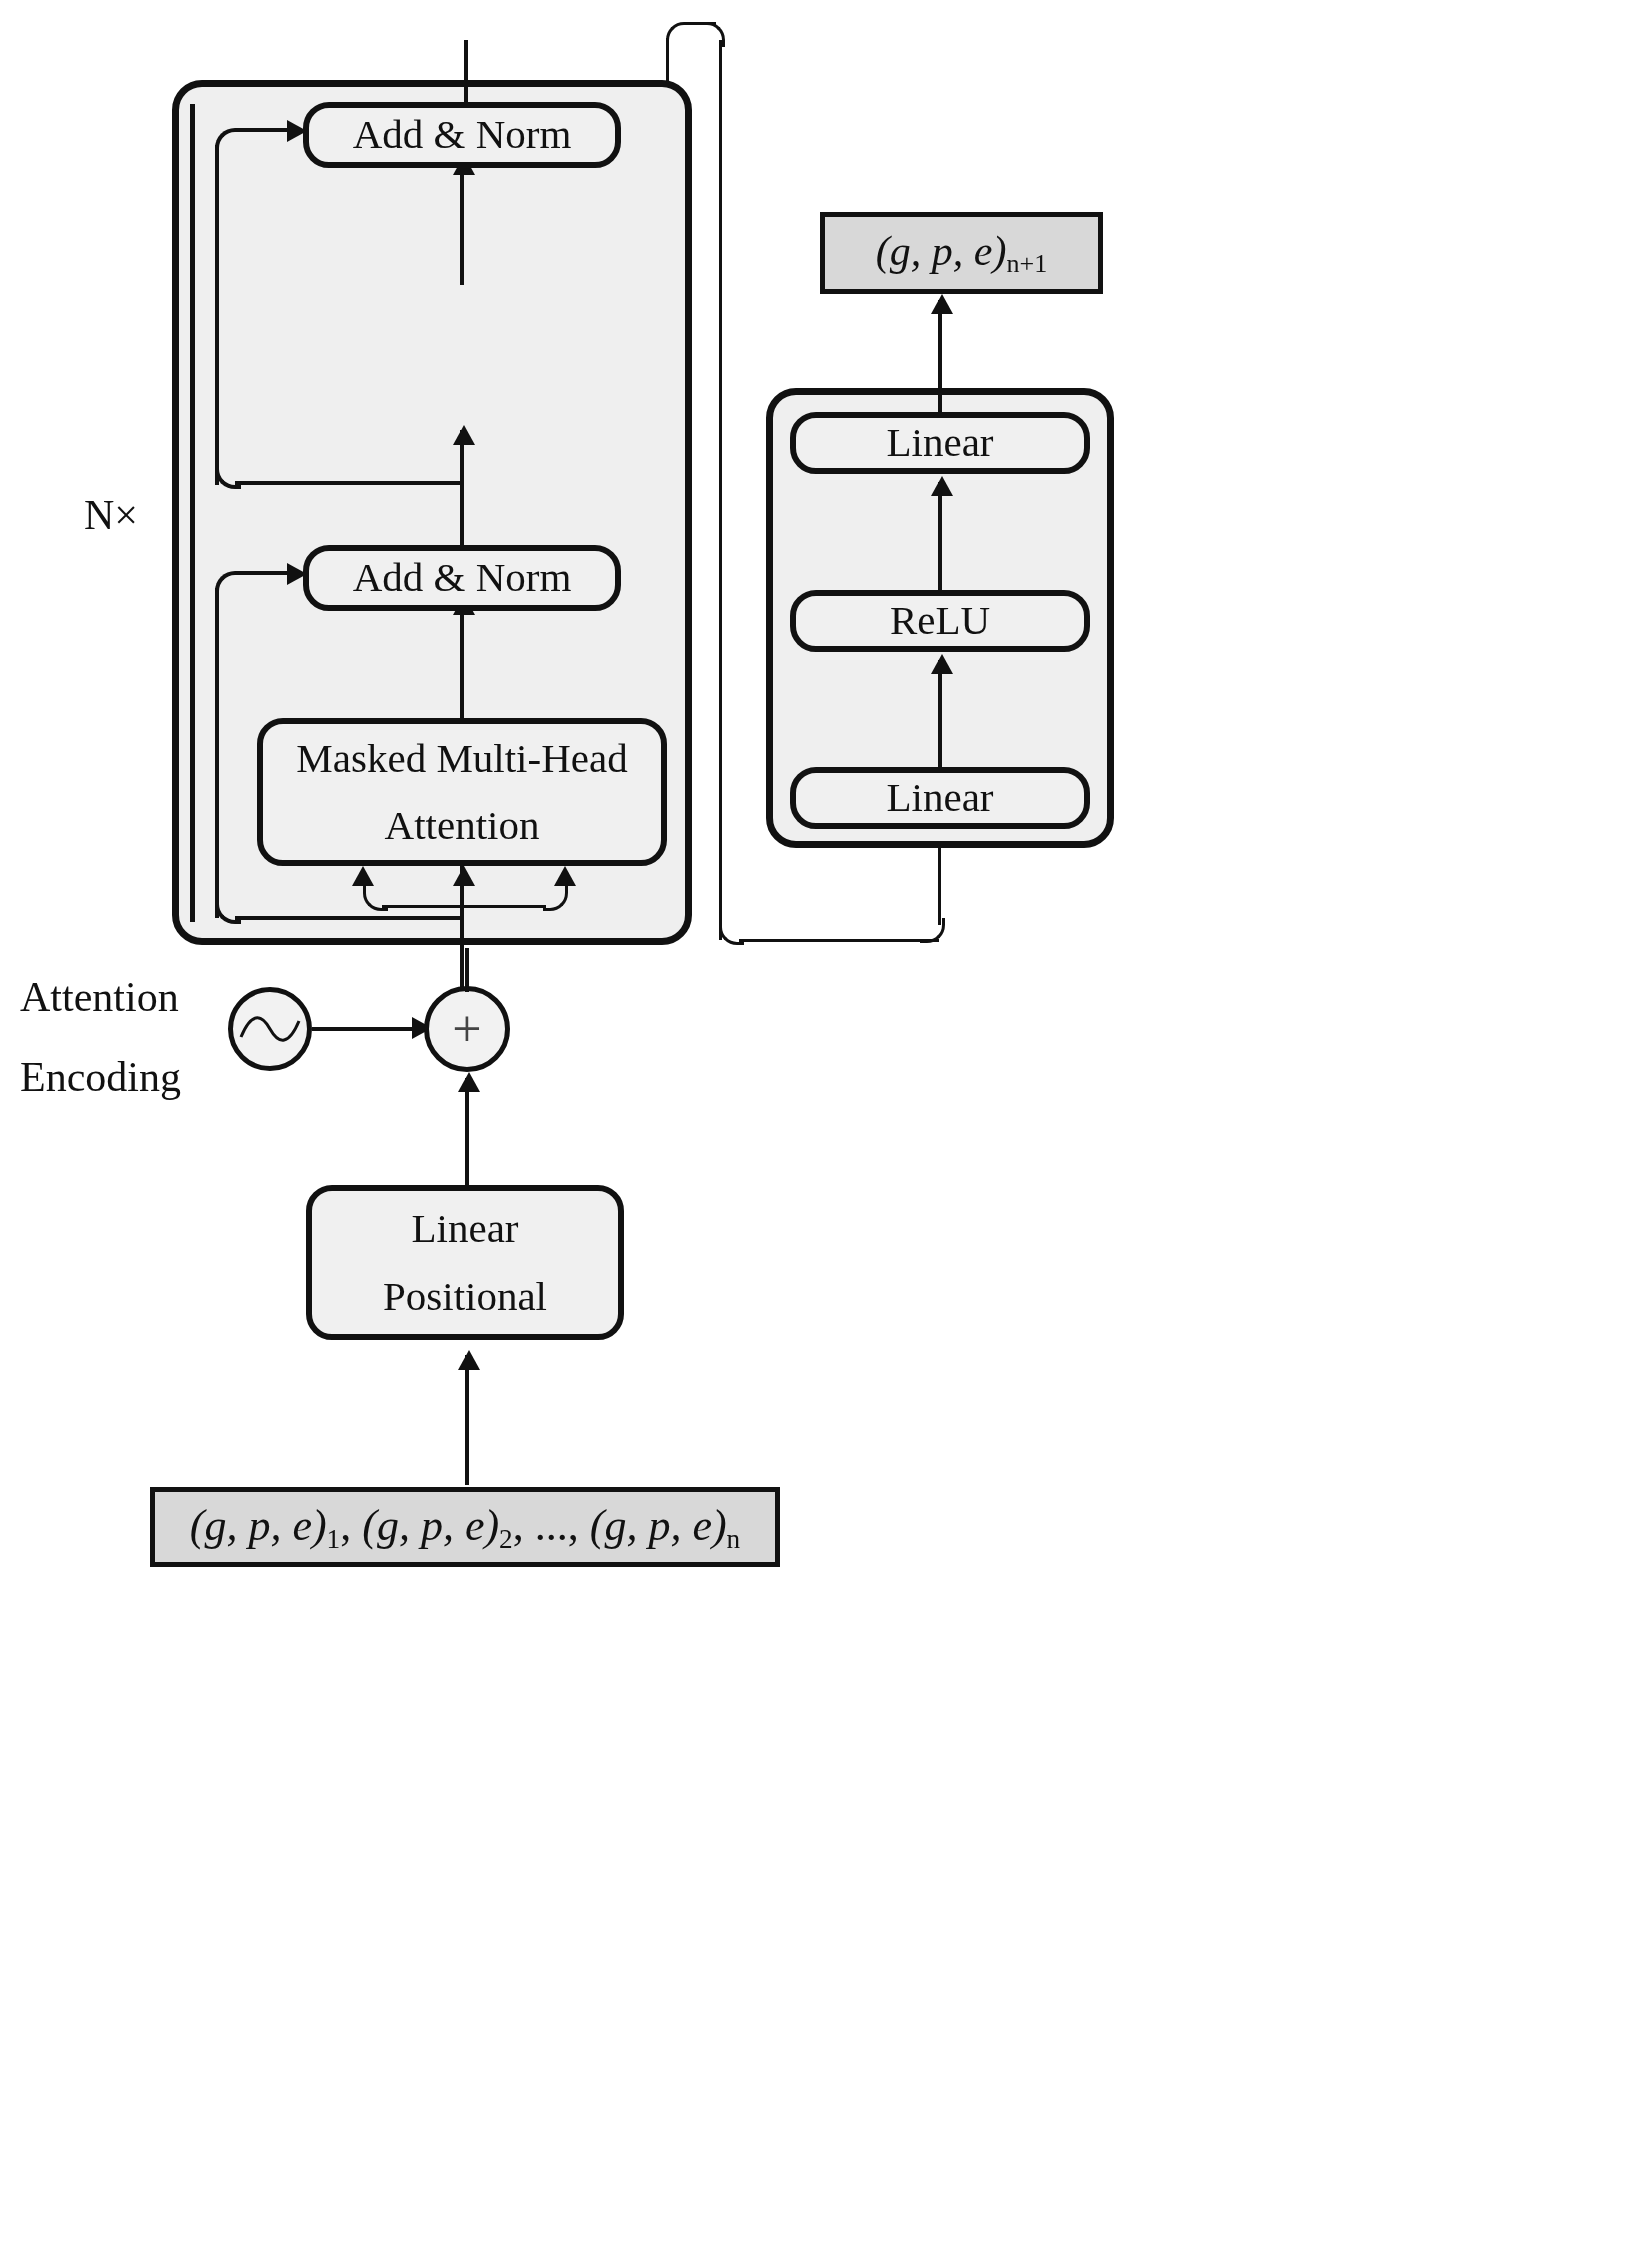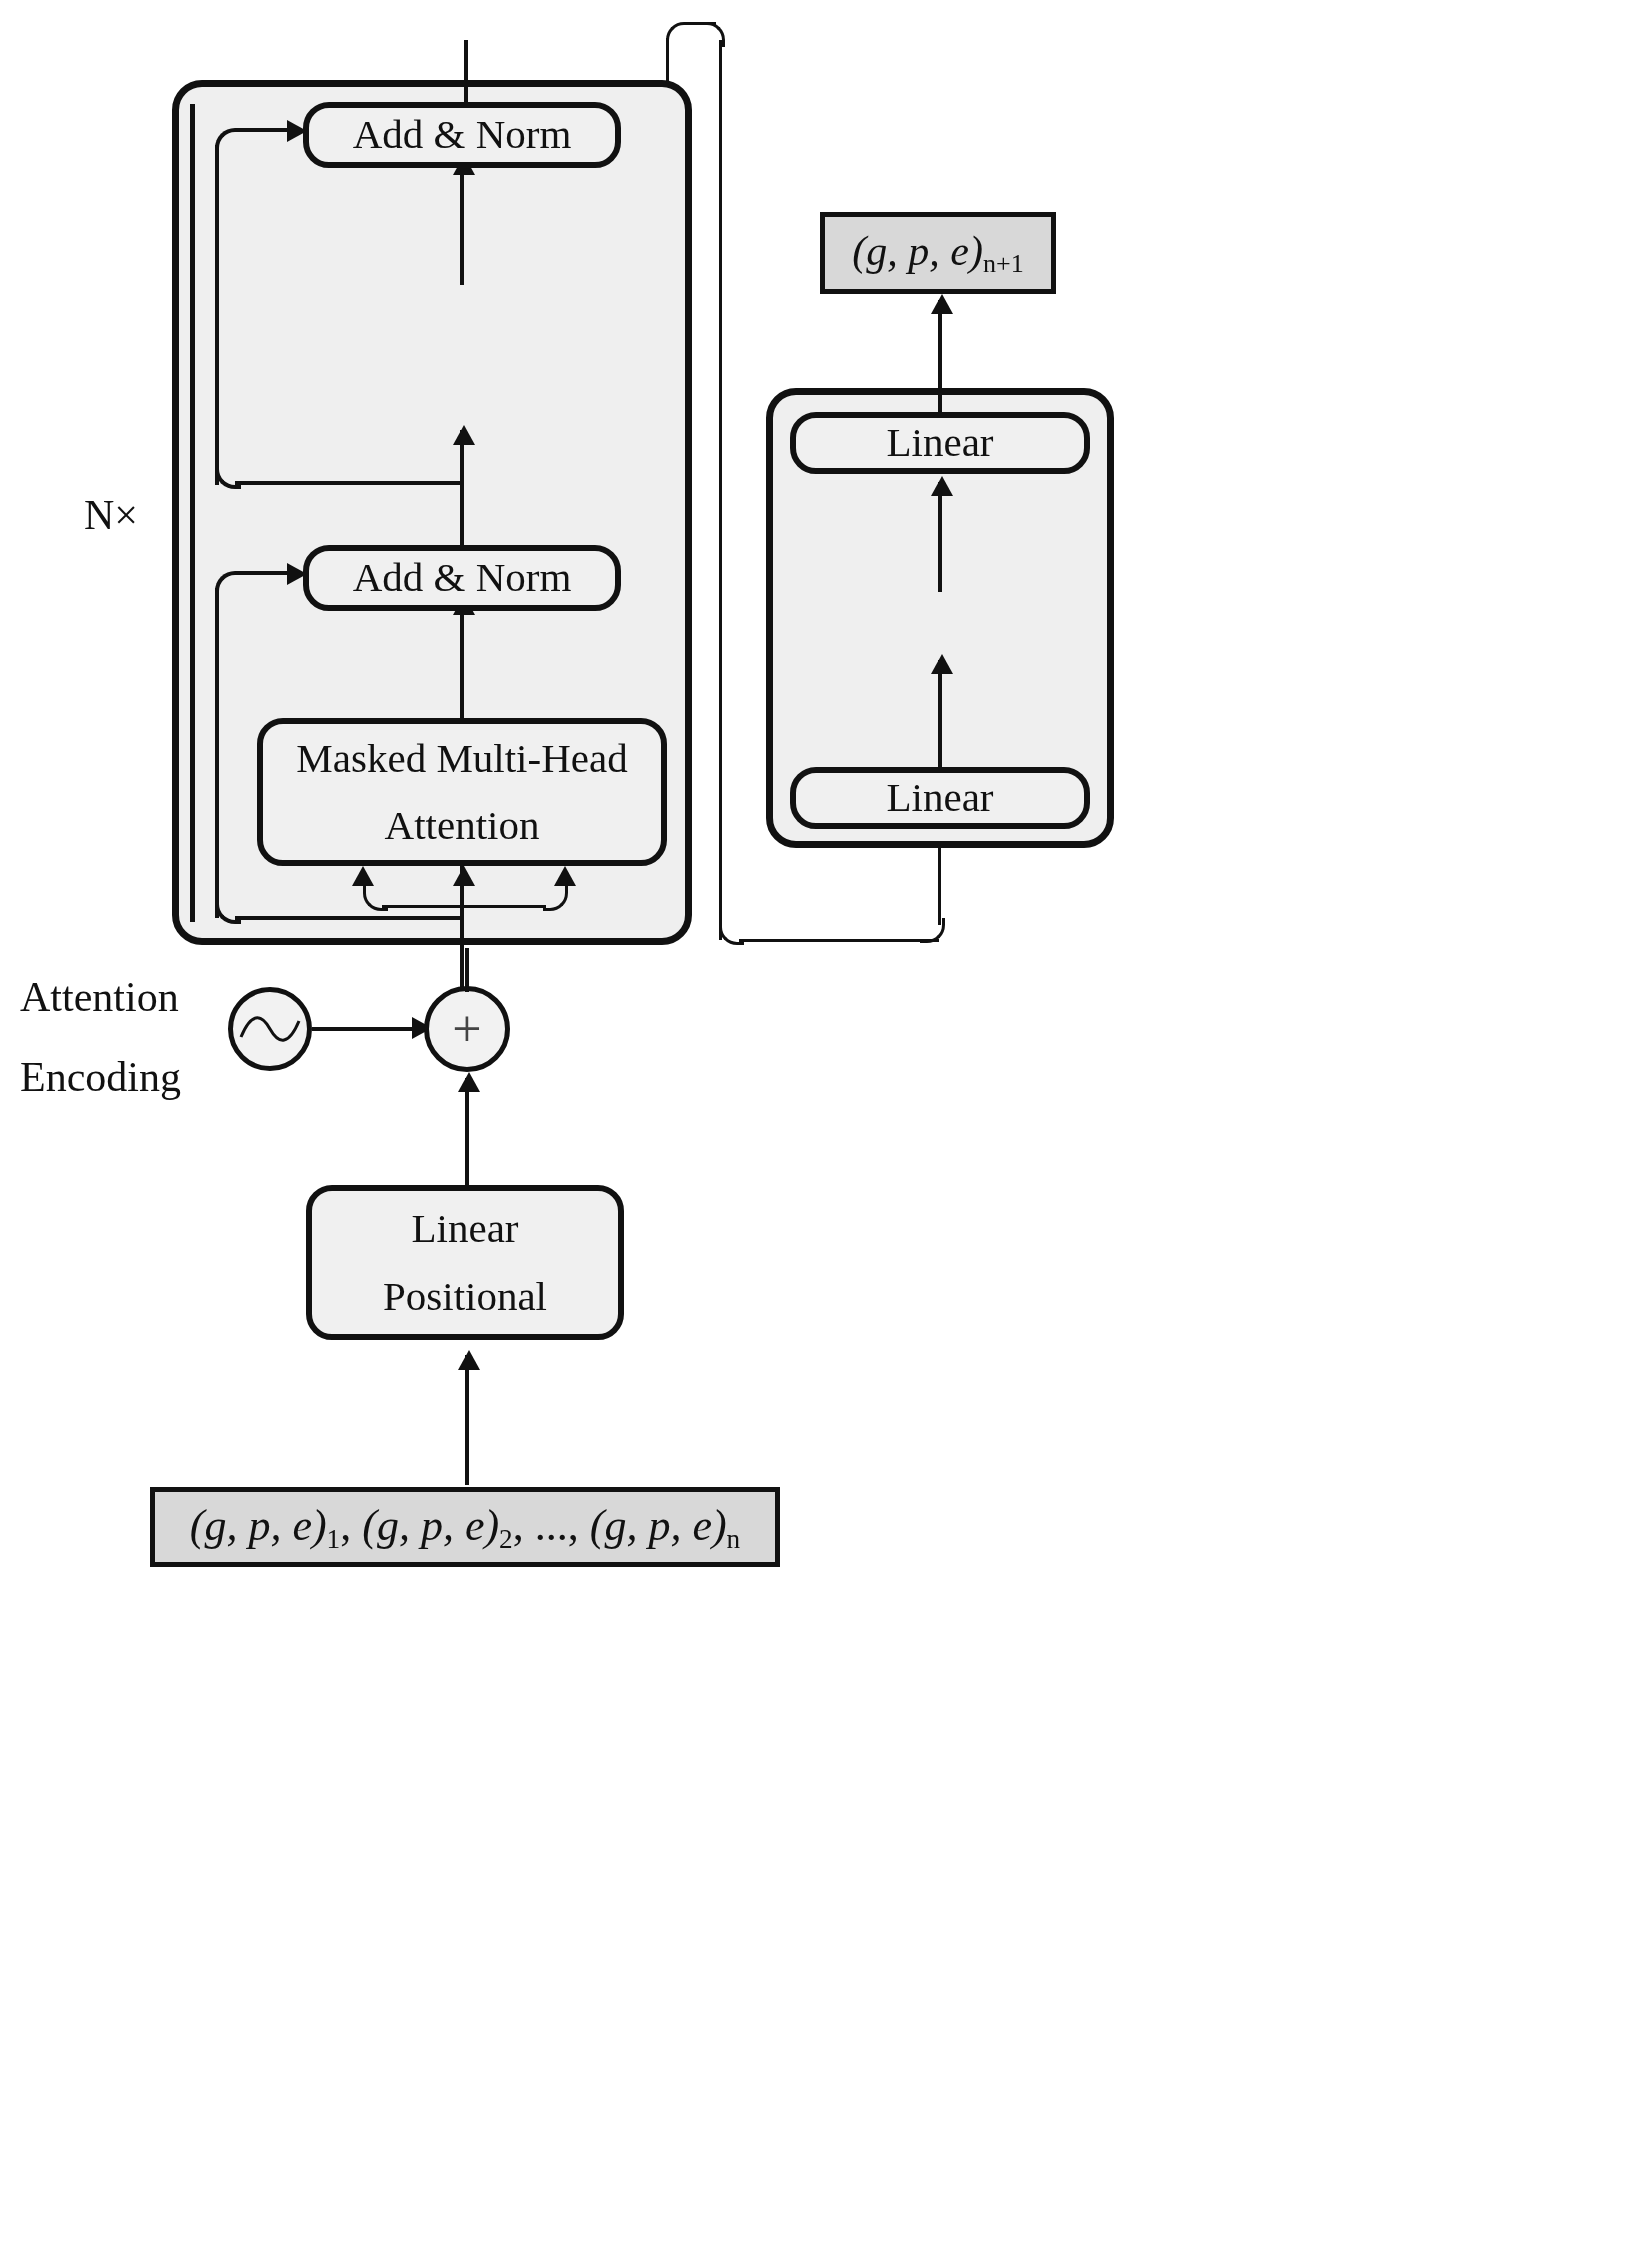--- a/index.html
+++ b/index.html
@@ -227,33 +227,36 @@
       <span class="mathi">(g, p, e)</span><span class="sub">1</span><span>, </span><span class="mathi">(g, p, e)</span><span class="sub">2</span><span>, ..., </span><span class="mathi">(g, p, e)</span><span class="sub">n</span>
     </span>
   </div>
 
   <div class="groupbox" style="left:766px; top:388px; width:348px; height:460px;"></div>
 
   <div class="nodebox" style="left:790px; top:412px; width:300px; height:62px; font-size:41px;">
     <span class="ln">Linear</span>
   </div>
 
+  <div class="nodebox" style="left:790px; top:590px; width:300px; height:62px; font-size:41px;">
+    <span class="ln">ReLU</span>
+  </div>
 
   <div class="nodebox" style="left:790px; top:767px; width:300px; height:62px; font-size:41px;">
     <span class="ln">Linear</span>
   </div>
 
   <div class="vline abs" style="left:938px; top:482px; height:110px;"></div>
   <div class="arrowup abs" style="left:931px; top:476px;"></div>
 
   <div class="vline abs" style="left:938px; top:660px; height:110px;"></div>
   <div class="arrowup abs" style="left:931px; top:654px;"></div>
 
   <div class="vline abs" style="left:938px; top:300px; height:115px;"></div>
   <div class="arrowup abs" style="left:931px; top:294px;"></div>
 
-  <div class="databox" style="left:820px; top:212px; width:236px; height:82px; font-size:42px;">
+  <div class="databox" style="left:820px; top:212px; width:283px; height:82px; font-size:42px;">
     <span>
       <span class="mathi">(g, p, e)</span><span class="sub">n+1</span>
     </span>
   </div>
 
 </div>
 
 </body></html>

